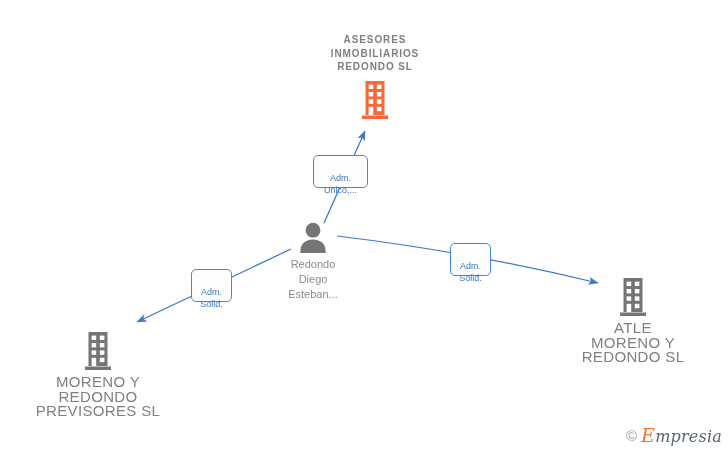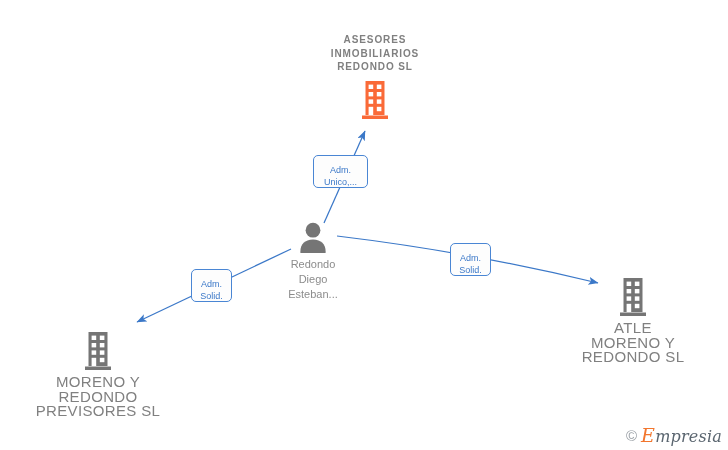--- a/index.html
+++ b/index.html
@@ -63,21 +63,21 @@
   .rel-box {
     position: absolute;
     box-sizing: border-box;
     background: #fdfdfd;
     border: 1.3px solid #4a86d4;
     border-radius: 5px;
     color: #3b78c8;
     font-size: 9px;
     line-height: 12px;
     text-align: center;
-    padding-top: 8px;
+    padding-top: 16px;
     white-space: pre-line;
     z-index: 5;
   }
 
   
   #watermark {
     position: absolute;
     right: 6px;
     bottom: 5px;
     display: flex;

